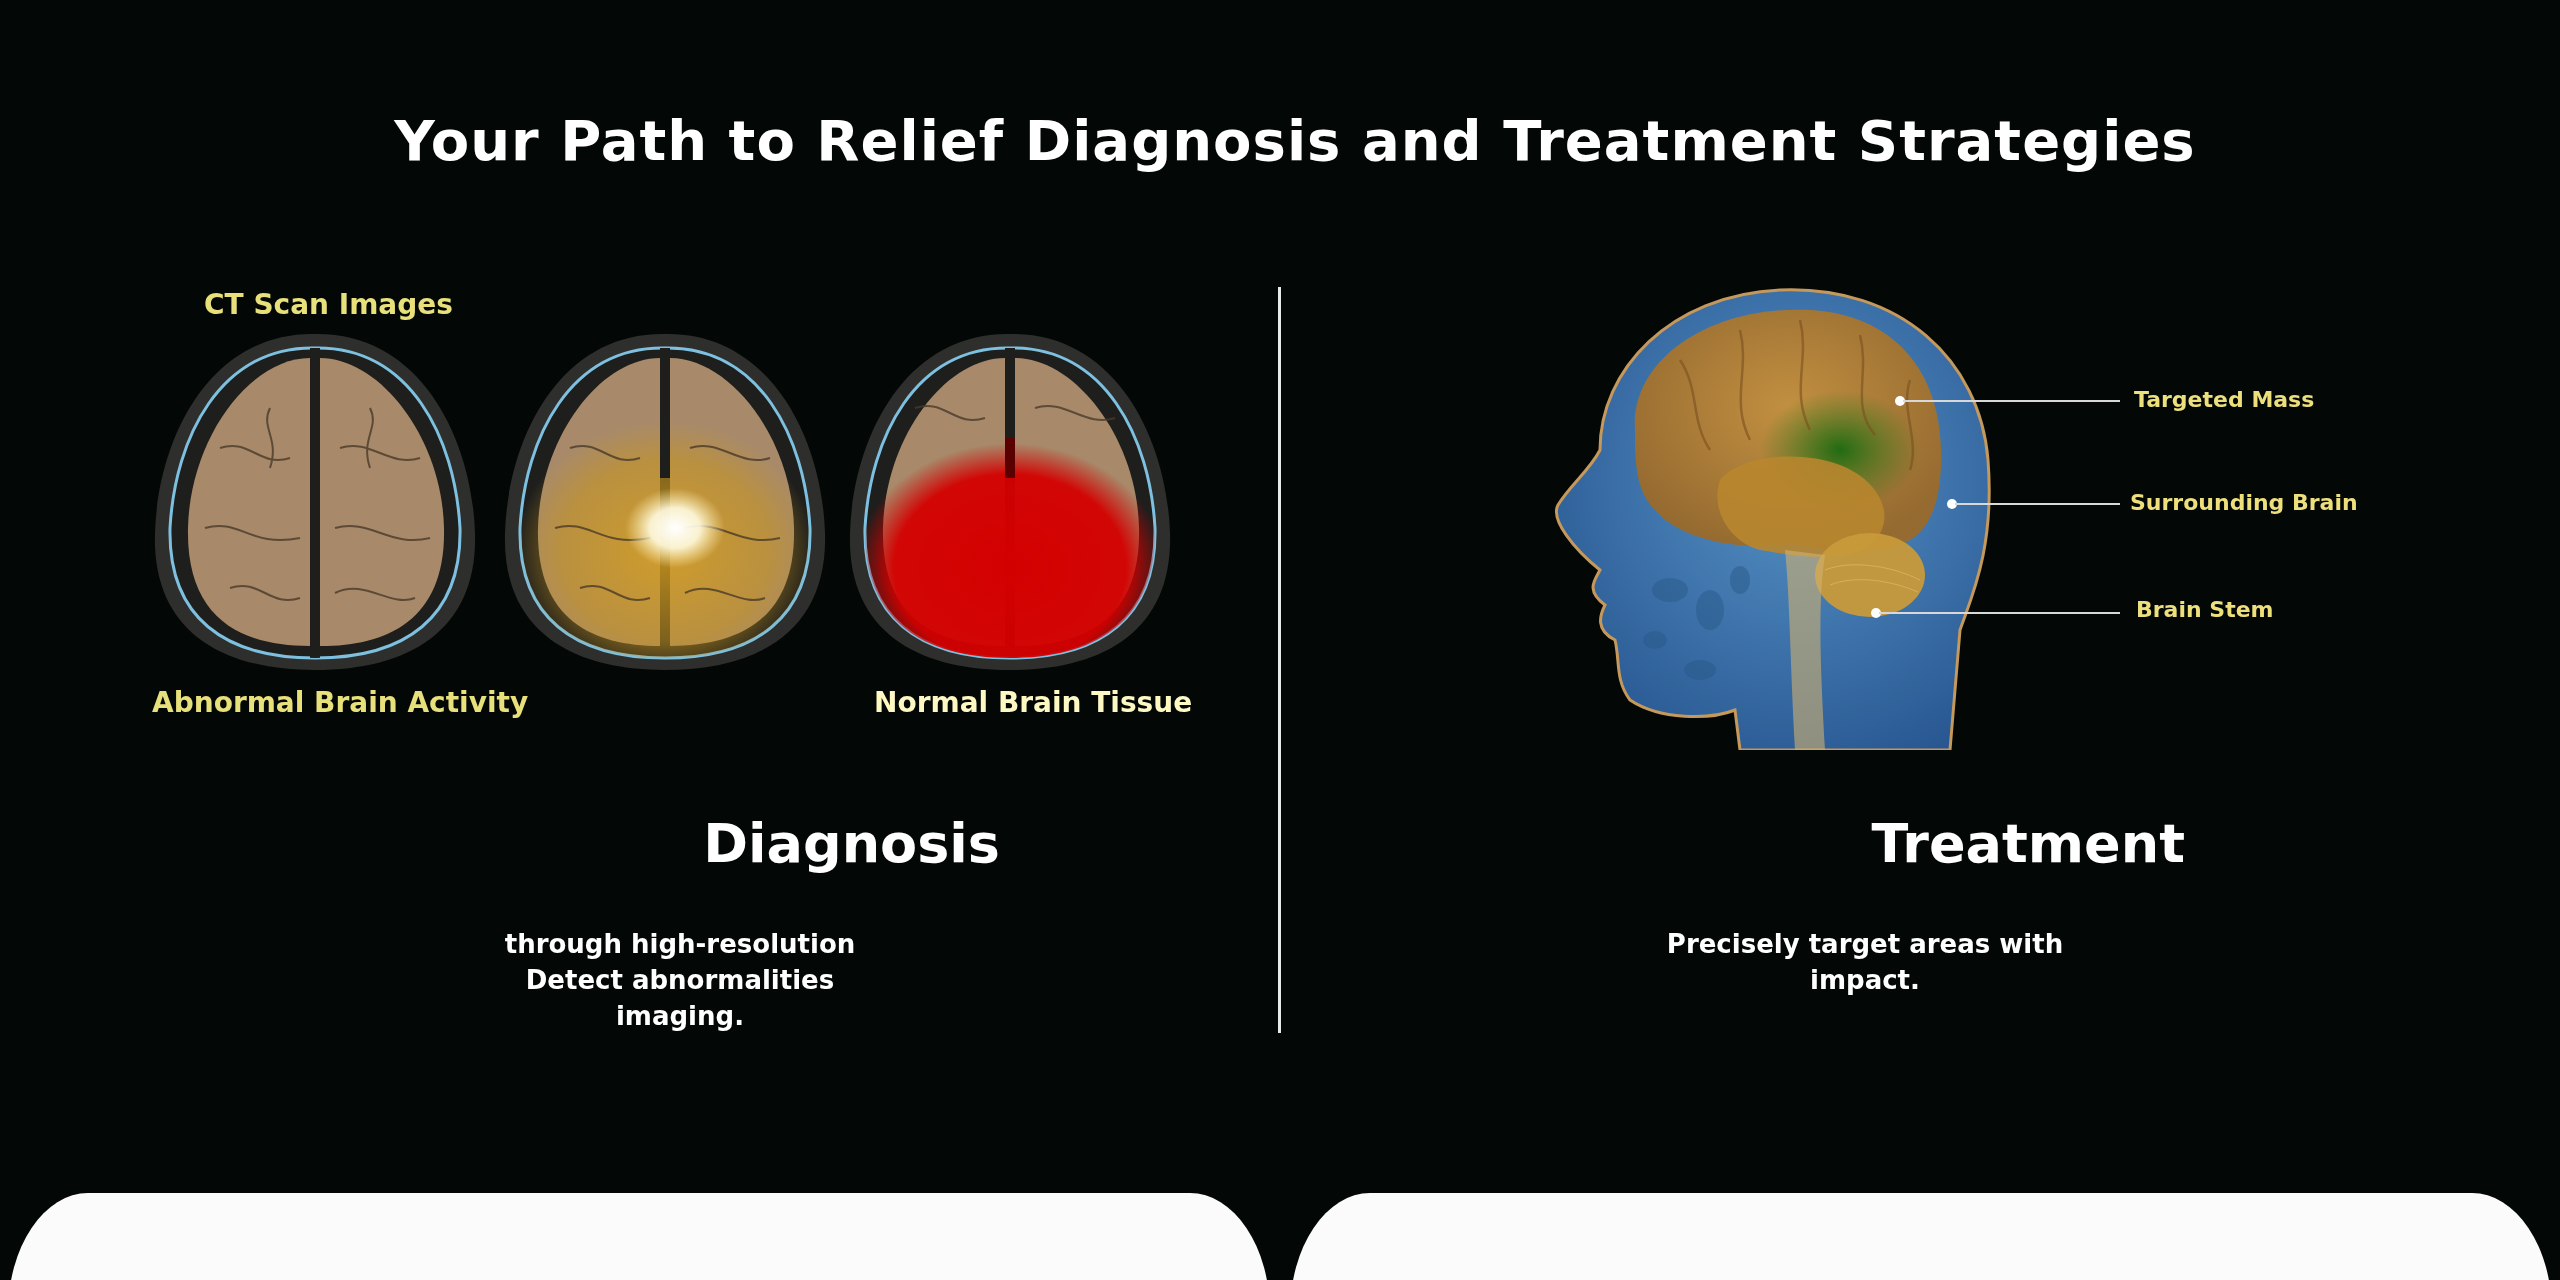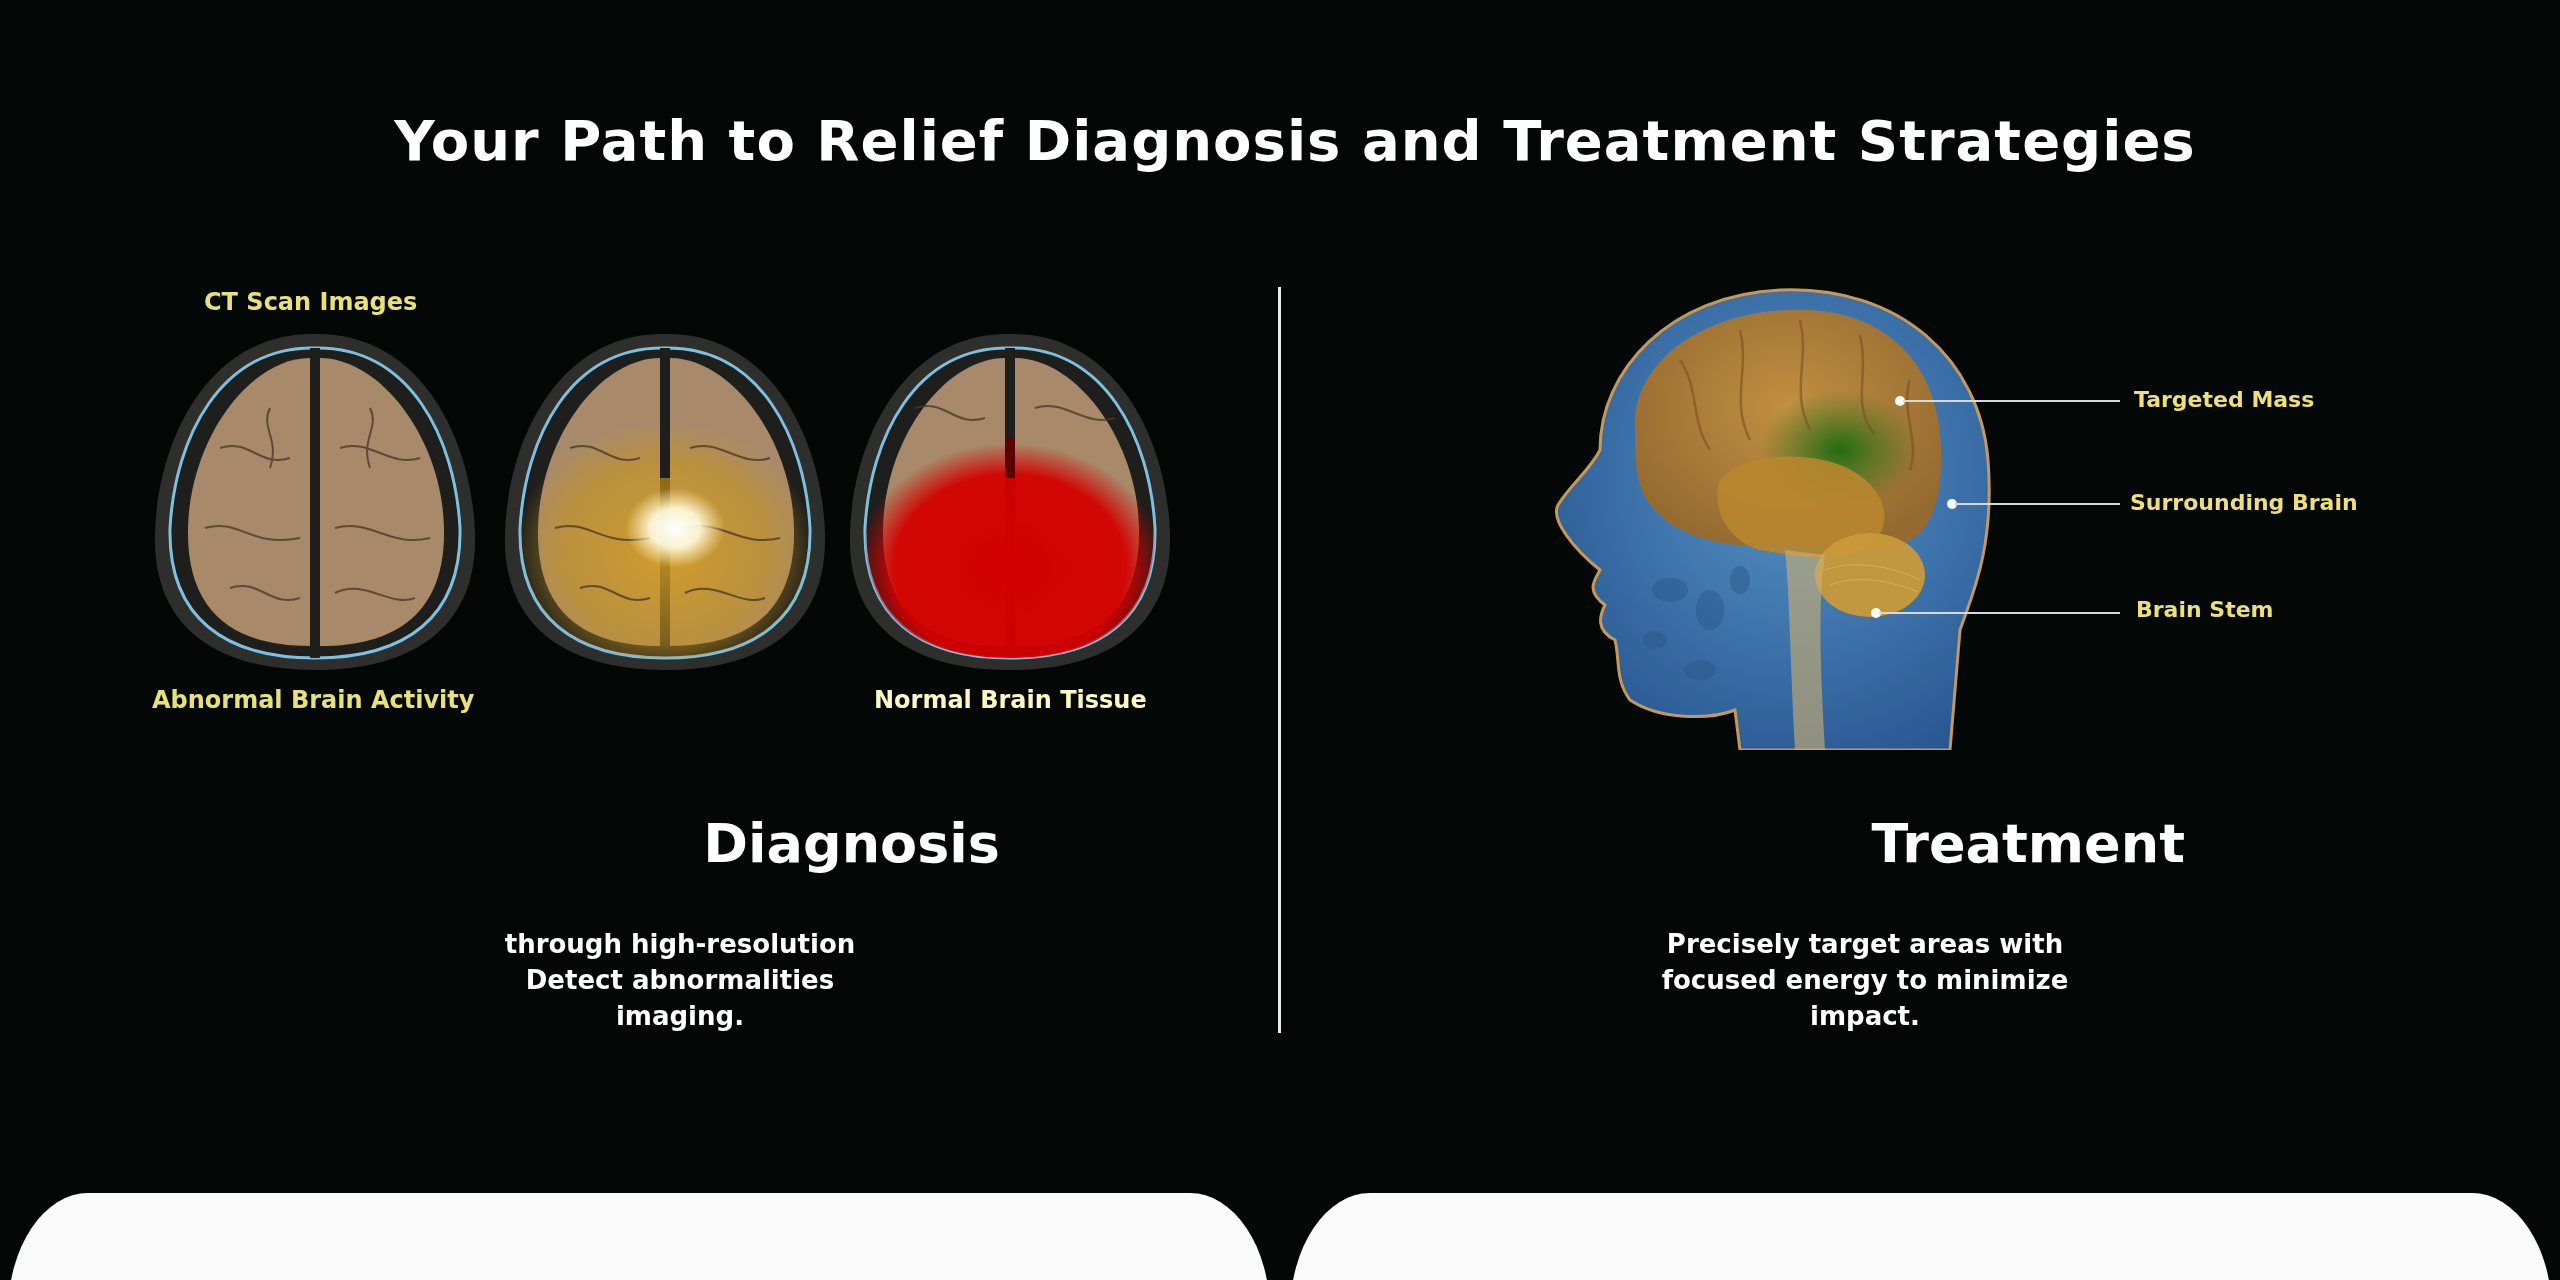--- a/index.html
+++ b/index.html
@@ -9,21 +9,21 @@
       font-family:"DejaVu Sans", sans-serif;
       color:#ffffff;
     }
     .abs { position:absolute; }
     .title {
       left:15px; top:108px; width:2560px; text-align:center;
       font-size:56px; font-weight:bold; letter-spacing:1px; color:#ffffff;
     }
     .label-yellow { color:#e8e07a; font-weight:bold; }
     .label-blue { color:#fef9c3; font-weight:bold;text-align:right; }
-    .ct-caption { font-size:24px; }
+    .ct-caption { font-size:28px; }
     .ct-scan { position:absolute; }
     .divider {
       left:1278px; top:287px; width:3px; height:746px; background:#e8ece8;
     }
     .section-title {
       font-size:54px; font-weight:bold; text-align:right; color:#ffffff;
     }
     .section-desc {
       font-size:26px; font-weight:bold; text-align:center; line-height:36px; color:#ffffff;
     }
@@ -199,19 +199,18 @@
   <div class="callout-line" style="left:1955px; top:503px; width:165px;"></div>
   <div class="callout-text" style="left:2130px; top:490px;">Surrounding Brain</div>
 
   <div class="callout-dot" style="left:1871px; top:608px;"></div>
   <div class="callout-line" style="left:1879px; top:612px; width:241px;"></div>
   <div class="callout-text" style="left:2136px; top:597px;">Brain Stem</div>
 
   <div class="abs section-title" style="left:1545px; top:812px; width:640px;">Treatment</div>
   <div class="abs section-desc" style="left:1545px; top:926px; width:640px;">
     <div>Precisely target areas with</div>
-    <div>focused energy to minimize</div>
     <div>impact.</div>
   </div>
 </section>
 
 <div class="bottom-card" style="left:8px; width:1262px;"></div>
 <div class="bottom-card" style="left:1290px; width:1262px;"></div>
 
 </body></html>

